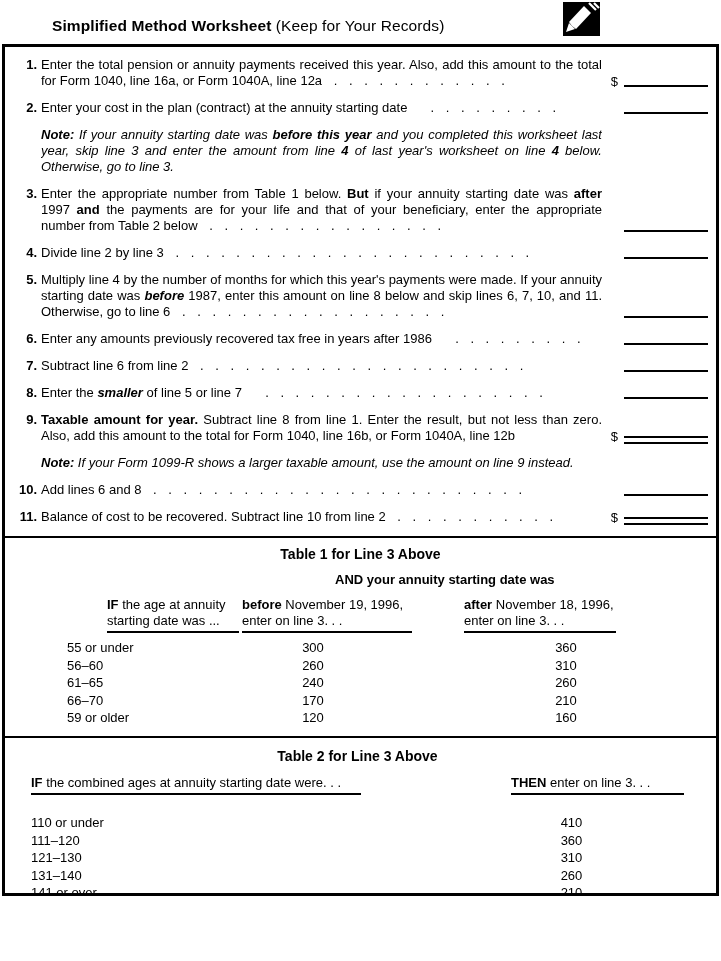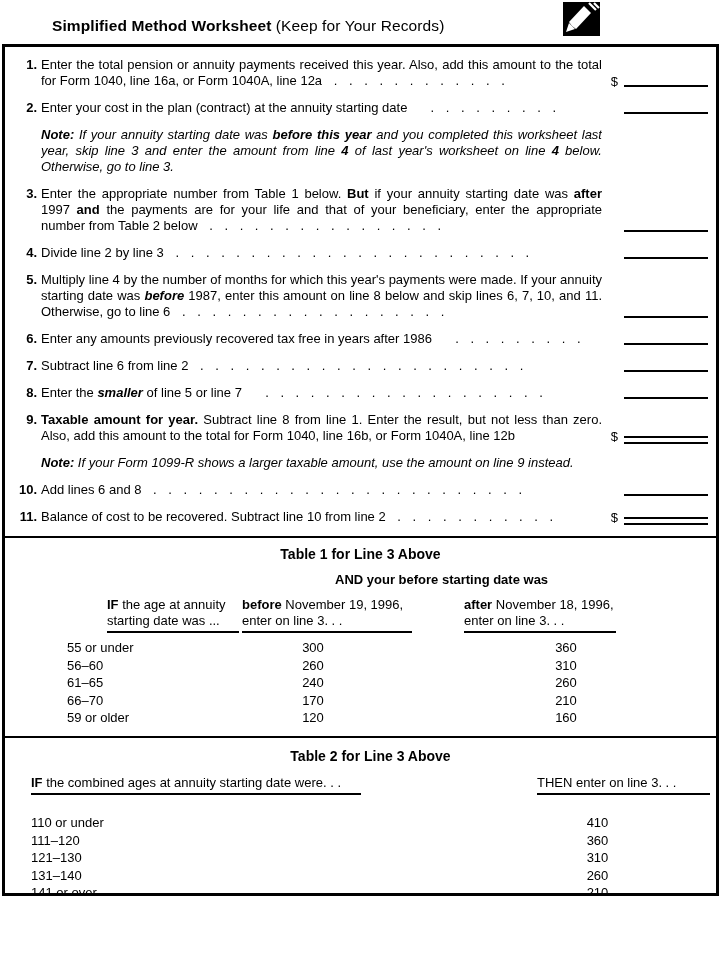--- a/index.html
+++ b/index.html
@@ -24,21 +24,21 @@
   .t1-sub{font-weight:bold;margin:0 0 10px 330px;}
   .t1-grid{display:grid;grid-template-columns:175px 222px 1fr;padding-left:62px;line-height:16px;}
   .t1-grid .hdr{align-self:end;margin-bottom:6px;}
   .hdr-inner{display:inline-block;border-bottom:2px solid #000;padding-bottom:2px;}
   .hdr-inner.a{width:132px;margin-left:40px;}
   .hdr-inner.b{width:170px;}
   .hdr-inner.c{width:152px;}
   .t1-grid .cell{line-height:17.5px;}
   .val-b{width:170px;margin-left:-14px;text-align:center;}
   .val-c{width:152px;margin-left:26px;text-align:center;}
-  .t2{padding:2px 6px 0 26px;line-height:17.5px;}
+  .t2{padding:2px 32px 0 26px;line-height:17.5px;}
   .t2-hdrrow{display:flex;justify-content:space-between;margin-bottom:19px;line-height:16px;}
   .t2-h1{border-bottom:2px solid #000;padding-bottom:2px;padding-right:20px;align-self:flex-end;}
   .t2-h2{border-bottom:2px solid #000;padding-bottom:2px;width:173px;box-sizing:border-box;align-self:flex-end;}
   .t2-row{display:flex;}
   .t2-label{flex:1;}
   .t2-val{width:173px;text-align:center;padding-right:52px;box-sizing:border-box;}
 </style>
 </head>
 <body>
 
@@ -164,21 +164,21 @@
           <span class="dollar">$</span>
           <div class="rule double"></div>
         </div>
   </div>
 </div>
 
   <div class="divider"></div>
 
   <div>
     <div class="tbl-title">Table 1 for Line 3 Above</div>
-    <div class="t1-sub">AND your before starting date was</div>
+    <div class="t1-sub">AND your annuity starting date was</div>
     <div class="t1-grid" id="t1-grid">
       <div class="hdr"><span class="hdr-inner a"><span style="font-weight: bold;">IF</span><span> the age at annuity</span><br><span>starting date was ...</span></span></div>
       <div class="hdr"><span class="hdr-inner b"><span style="font-weight: bold;">before</span><span> November 19, 1996,</span><br><span>enter on line 3. . .</span></span></div>
       <div class="hdr"><span class="hdr-inner c"><span style="font-weight: bold;">after</span><span> November 18, 1996,</span><br><span>enter on line 3. . .</span></span></div>
     <div class="cell">55 or under</div>
         <div class="cell">
           <div class="val-b">300</div>
         </div>
         <div class="cell">
           <div class="val-c">360</div>
@@ -213,21 +213,21 @@
         </div>
       </div>
   </div>
 
   <div class="divider" style="margin-top:9px;"></div>
 
   <div class="t2">
     <div class="tbl-title" style="margin-top:0;">Table 2 for Line 3 Above</div>
     <div class="t2-hdrrow">
       <span class="t2-h1"><span style="font-weight: bold;">IF</span><span> the combined ages at annuity starting date were. . .</span></span>
-      <span class="t2-h2"><span style="font-weight: normal;">THEN</span><span> enter on line 3. . .</span></span>
+      <span class="t2-h2"><span style="font-weight: bold;">THEN</span><span> enter on line 3. . .</span></span>
     </div>
     <div id="t2-rows">
         <div class="t2-row">
           <div class="t2-label">110 or under</div>
           <div class="t2-val">410</div>
         </div>
         <div class="t2-row">
           <div class="t2-label">111–120</div>
           <div class="t2-val">360</div>
         </div>

